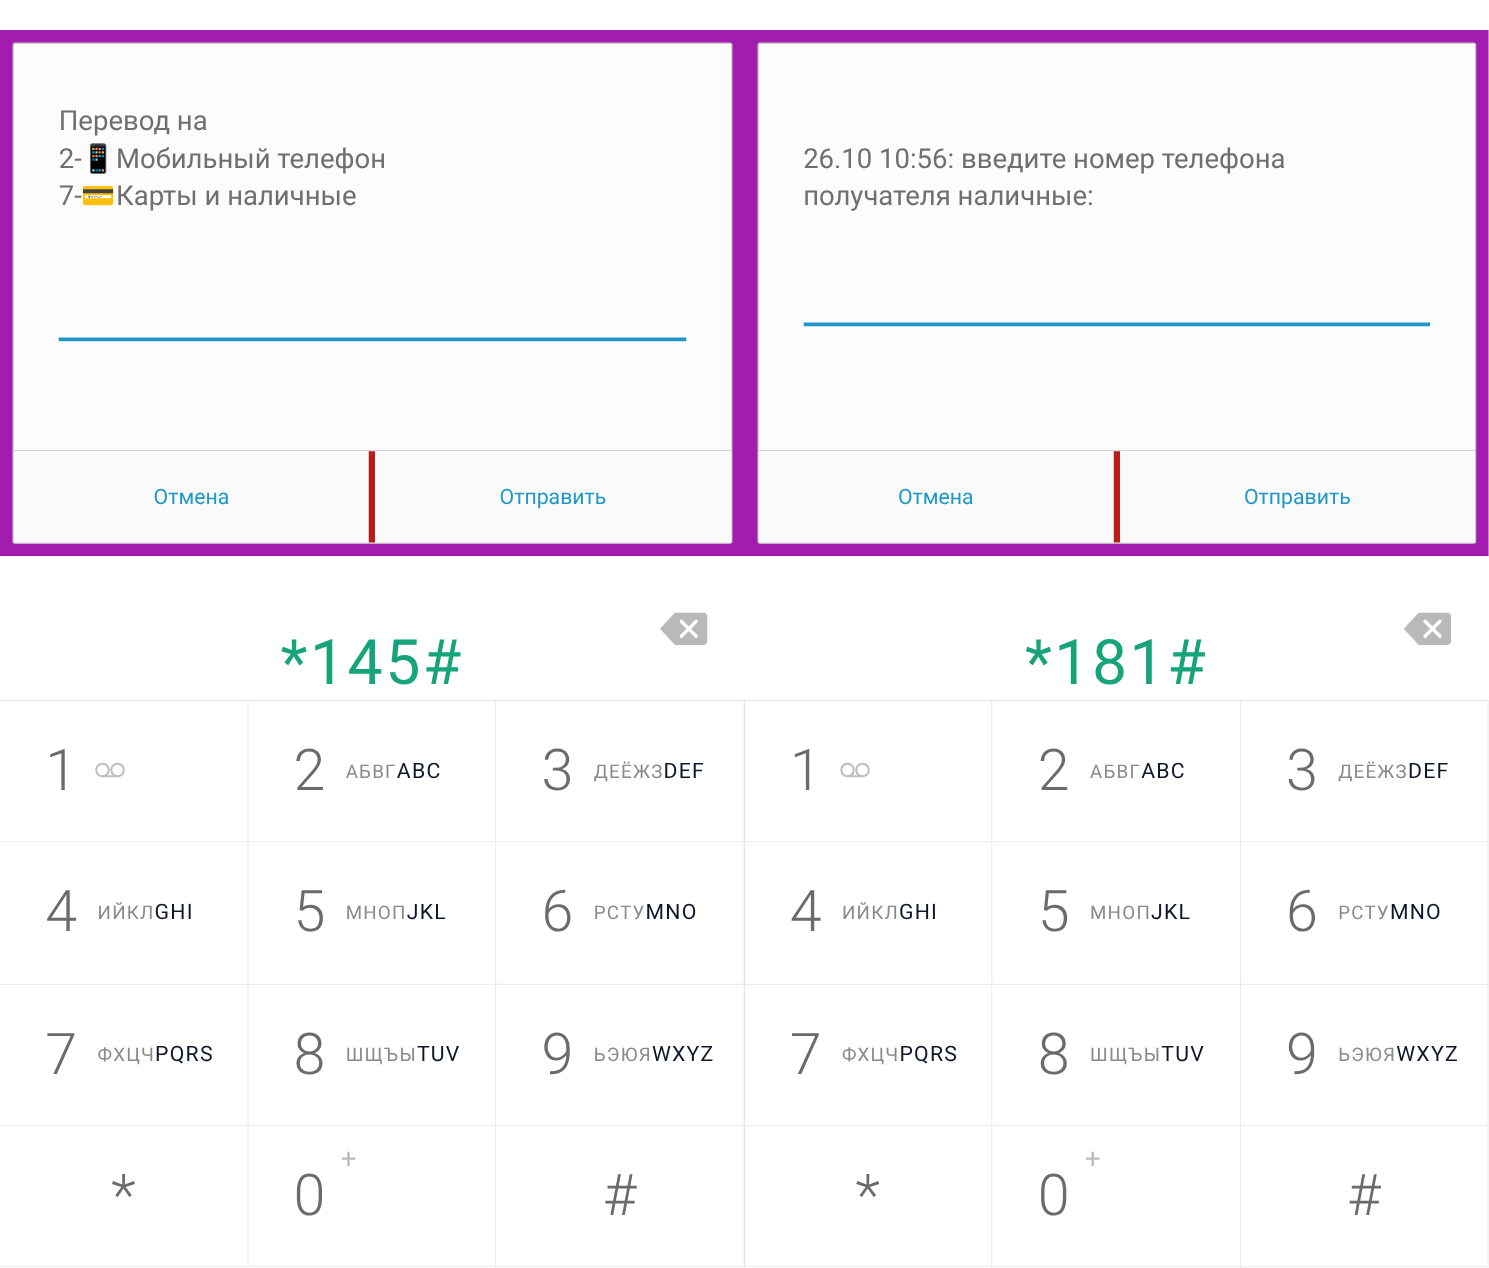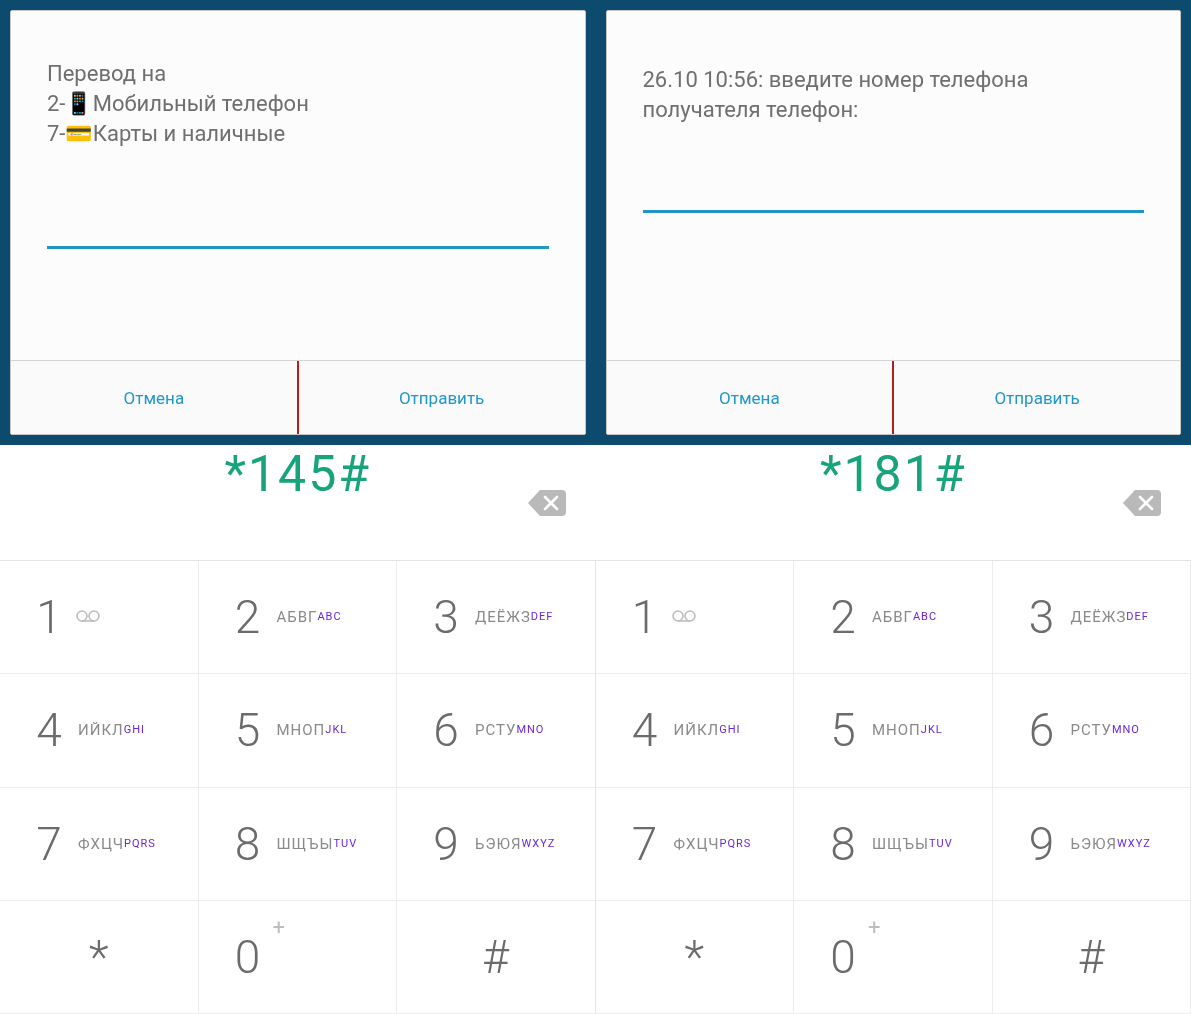--- a/index.html
+++ b/index.html
@@ -1,46 +1,46 @@
 <!DOCTYPE html>
 <html><head>
 <meta charset="utf-8">
 <style>
   * { box-sizing: border-box; margin: 0; padding: 0; }
   html, body { width: 1191px; height: 1014px; font-family: Roboto, "Helvetica Neue", Arial, sans-serif; background: #fff; color: #5a5a5a; }
   .row { display: flex; }
 
   
   .dialog-row { height: 445px; }
-  .dialog-wrap { position: relative; width: 50%; background: #0c4a6e; }
+  .dialog-wrap { position: relative; width: 50%; background: #a21caf; margin-top: 24px; }
   .dialog {
     position: absolute; left: 10px; right: 10px; top: 10px; bottom: 10px;
     background: #fcfcfc; border: 1px solid #c7c7c7; border-radius: 2px;
     display: flex; flex-direction: column;
   }
   .dialog-body { flex: 1; padding: 48px 36px 20px 36px; display: flex; flex-direction: column; }
   .dialog-text { font-size: 22px; line-height: 30px; color: #6f6f6f; }
   .dialog-input {
     margin-top: 60px; height: 40px; border: none; border-bottom: 3px solid #2196c5;
     background: transparent; font-size: 22px; outline: none;
   }
-  .dialog-right .dialog-body { padding-top: 54px; }
+  .dialog-right .dialog-body { padding-top: 78px; }
   .dialog-right .dialog-input { margin-top: 48px; }
 
   .dialog-actions { display: flex; height: 74px; border-top: 1px solid #d4d4d4; }
   .dialog-btn {
     flex: 1; display: flex; align-items: center; justify-content: center;
     font-size: 17px; color: #1f98c7; cursor: pointer; background: #fafafa;
   }
-  .dialog-btn + .dialog-btn { border-left: 2px solid #b91c1c; }
+  .dialog-btn + .dialog-btn { border-left: 5px solid #b91c1c; }
 
   
   .dial-row { height: 115px; }
   .dial-half {
-    width: 50%; display: flex; align-items: flex-start; justify-content: center;
+    width: 50%; display: flex; align-items: flex-end; justify-content: center;
     position: relative; background: #fff;
   }
   .dial-number {
     font-size: 50px; font-weight: 400; letter-spacing: 2px; color: #18a47b;
   }
   .backspace {
     position: absolute; right: 30px; top: 50%; transform: translateY(-50%);
     width: 38px; height: 26px; display: flex; align-items: center;
     cursor: pointer;
   }
@@ -51,21 +51,21 @@
   .keypad { width: 50%; display: grid; grid-template-columns: repeat(3,1fr); grid-template-rows: repeat(4,1fr); }
   .key {
     border-right: 1px solid #ececec; border-bottom: 1px solid #ececec;
     display: flex; align-items: center; padding-left: 30px; cursor: pointer; background:#fff;
   }
   .key:nth-child(3n) { border-right: 1px solid #ececec; }
   .keypad:first-child .key:nth-child(3n) { border-right: 1px solid #e3e3e3; }
   .key .digit { font-size: 46px; font-weight: 300; color: #6b6b6b; min-width: 38px; text-align: center; }
   .key .labels { margin-left: 10px; display: flex; flex-direction: row; line-height: 18px; }
   .key .l1 { font-size: 15px; color: #8a8a8a; letter-spacing: 1px; }
-  .key .l2 { font-size: 11px; color: #6d28d9; letter-spacing: 1px; }
+  .key .l2 { font-size: 17px; color: #0f172a; letter-spacing: 1px; }
   .key.sym { justify-content: center; padding-left: 0; }
   .key.sym .digit { font-size: 46px; min-width: auto; }
   .key.zero .plus { font-size: 22px; color: #bdbdbd; margin-left: 6px; align-self: flex-start; margin-top: 14px; }
 
   .vm-icon { display:inline-block; margin-left:8px; }
   .vm-icon svg { width:24px; height:14px; }
 </style>
 </head>
 <body>
 
@@ -84,21 +84,21 @@
         <div class="dialog-btn">Отмена</div>
         <div class="dialog-btn">Отправить</div>
       </div>
     </div>
   </div>
   <div class="dialog-wrap">
     <div class="dialog dialog-right">
       <div class="dialog-body">
         <div class="dialog-text">
           <div>26.10 10:56: введите номер телефона</div>
-          <div>получателя телефон:</div>
+          <div>получателя наличные:</div>
         </div>
         <input class="dialog-input" type="text" style="">
       </div>
       <div class="dialog-actions">
         <div class="dialog-btn">Отмена</div>
         <div class="dialog-btn">Отправить</div>
       </div>
     </div>
   </div>
 </div>

